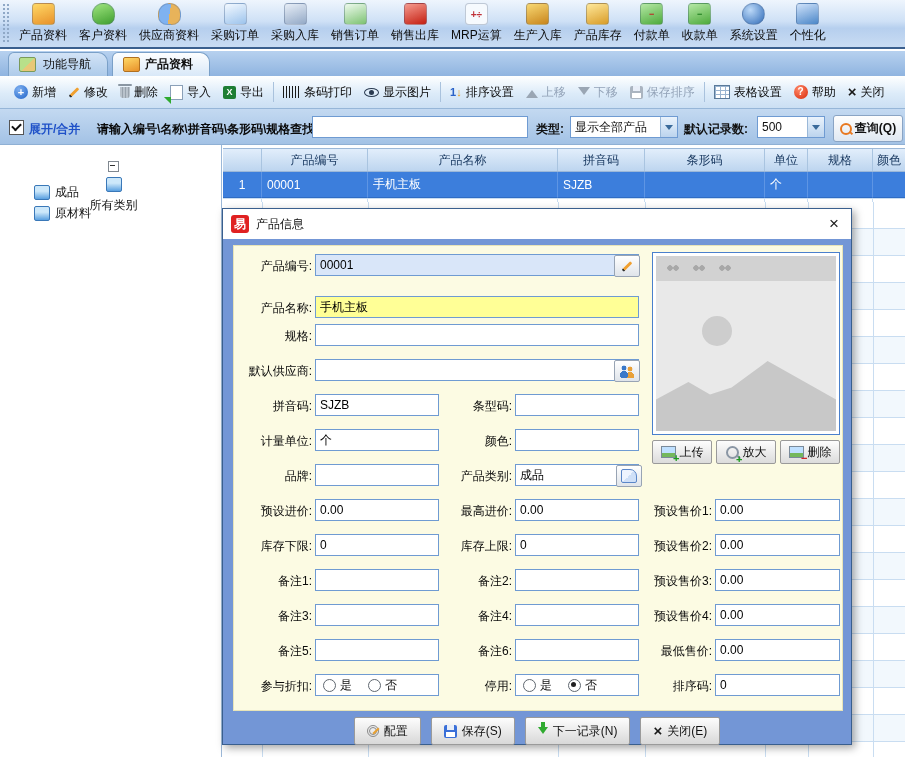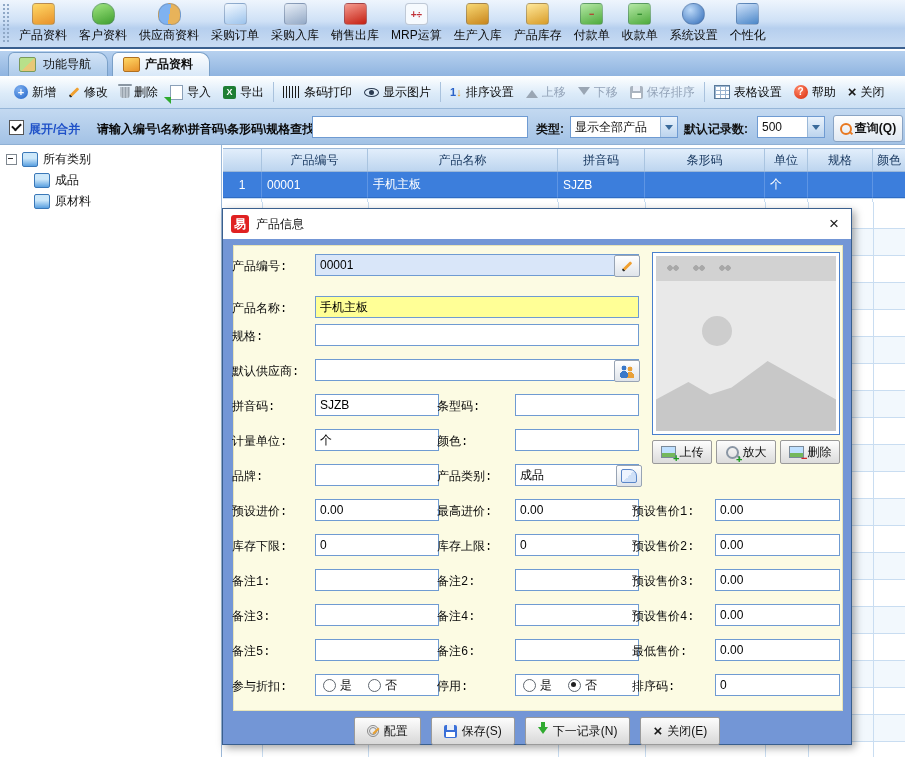--- a/index.html
+++ b/index.html
@@ -129,21 +129,21 @@
   .vline{position:absolute;top:57px;height:555px;width:1px;background:#c9ddf1;}
   
   .dialog{position:absolute;left:222px;top:208px;width:630px;height:537px;background:#7396d6;
     border:1px solid #3a5f8e;box-sizing:border-box;box-shadow:3px 3px 8px rgba(0,0,0,.35);}
   .dlg-title{position:absolute;left:0;top:0;width:100%;height:30px;background:#fff;display:flex;align-items:center;padding:0 8px;box-sizing:border-box;gap:7px;}
   .appico{width:18px;height:18px;background:#e02020;border-radius:3px;color:#fff;font-weight:bold;font-size:12px;display:flex;align-items:center;justify-content:center;}
   .dlg-title .t{flex:1;color:#101010;}
   .dlg-close{font-size:17px;color:#202020;cursor:pointer;line-height:16px;padding:0 4px;}
   .panel{position:absolute;left:10px;top:36px;width:610px;height:466px;background:#fcfbe3;border:1px solid #e8e4b8;box-sizing:border-box;}
   .frow{position:absolute;left:0;width:100%;height:22px;}
-  .flb{position:absolute;top:4px;white-space:nowrap;color:#0a0a0a;font-family:Liberation Mono, monospace;}
+  .flb{position:absolute;top:4px;white-space:nowrap;text-align:right;color:#0a0a0a;}
   .lb1{left:-2px;width:80px;}
   .lb2{left:203px;width:75px;}
   .lb3{left:398px;width:80px;}
   .fin{position:absolute;top:0;height:22px;border:1px solid #6f9bd2;background:#fff;box-sizing:border-box;font:12px "Liberation Sans",sans-serif;padding:0 4px;}
   .inw{left:81px;width:324px;}
   .in1{left:81px;width:124px;}
   .in2{left:281px;width:124px;}
   .in3{left:481px;width:125px;}
   .fin.codebg{background:#d9e6f9;}
   .fin.namebg{background:#ffff96;}
@@ -214,20 +214,24 @@
       </div>
     <div class="tb-item">
         <span class="tbi po"></span>
         <span class="tb-label">采购订单</span>
       </div>
     <div class="tb-item">
         <span class="tbi pin"></span>
         <span class="tb-label">采购入库</span>
       </div>
     <div class="tb-item">
+        <span class="tbi so"></span>
+        <span class="tb-label">销售订单</span>
+      </div>
+    <div class="tb-item">
         <span class="tbi sout"></span>
         <span class="tb-label">销售出库</span>
       </div>
     <div class="tb-item">
         <span class="tbi mrp">+÷</span>
         <span class="tb-label">MRP运算</span>
       </div>
     <div class="tb-item">
         <span class="tbi prodin"></span>
         <span class="tb-label">生产入库</span>
@@ -347,21 +351,21 @@
         </span>
     </div>
     <div class="query-btn">
       <span class="mag"></span>
       <span>查询(Q)</span>
     </div>
   </div>
 
   <div class="content">
     <div class="tree">
-      <div class="tree-row" style="margin-top:4px;">
+      <div class="tree-row" style="margin-top:16px;flex-direction:column;">
         <span class="minusbox"></span>
         <span class="folder"></span>
         <span>所有类别</span>
       </div>
       <div class="tree-row child">
         <span class="folder"></span>
         <span>成品</span>
       </div>
       <div class="tree-row child">
         <span class="folder"></span>

